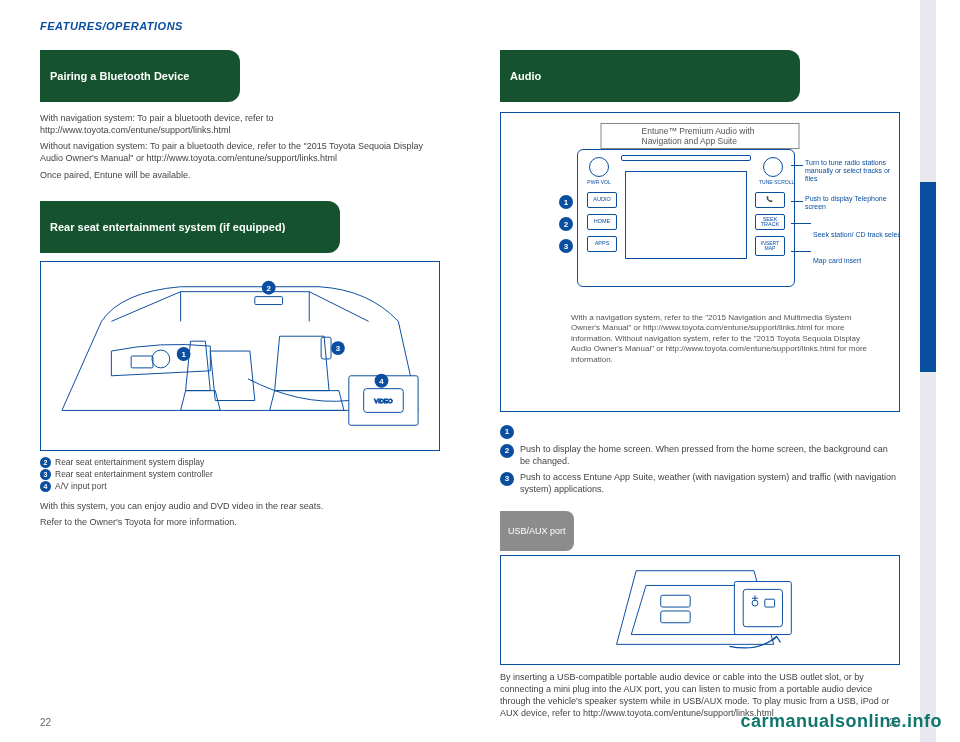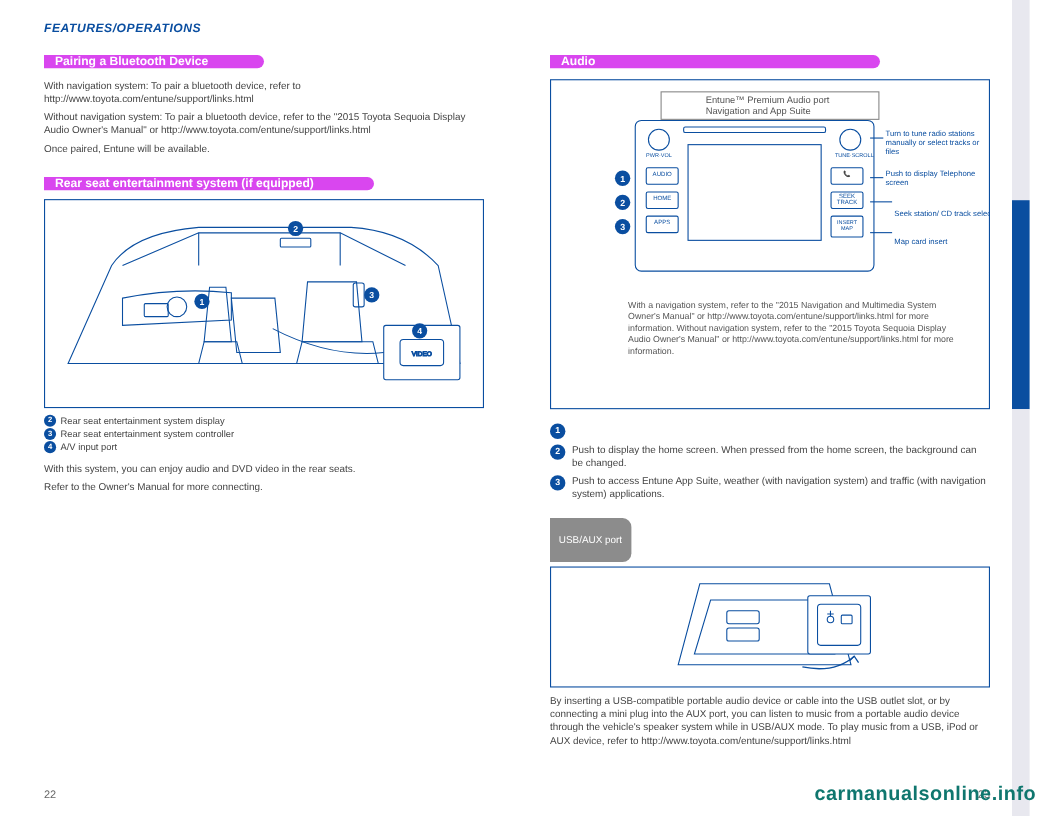--- a/index.html
+++ b/index.html
@@ -38,25 +38,25 @@
   .header {
     font-family: Arial, sans-serif;
     color: #0a4ea0;
     font-weight: bold;
     font-style: italic;
     font-size: 11px;
     letter-spacing: 0.5px;
     margin-bottom: 18px;
   }
   .section-banner {
-    background: #d946ef;
+    background: #14532d;
     color: #fff;
     font-weight: bold;
     font-size: 11px;
-    padding: 0 10px;
+    padding: 20px 10px;
     border-radius: 0 12px 12px 0;
     display: inline-block;
     margin-bottom: 6px;
     min-width: 200px;
   }
   .section-banner.full { width: 300px; }
   .body-text {
     font-size: 9px;
     color: #444;
     line-height: 1.35;
@@ -268,31 +268,31 @@
           <span class="num-badge sm">3</span>
           <span>Rear seat entertainment system controller</span>
         </div>
       <div class="legend-row">
           <span class="num-badge sm">4</span>
           <span>A/V input port</span>
         </div>
     </div>
 
     <div class="body-text" style="margin-top:8px">With this system, you can enjoy audio and DVD video in the rear seats.</div>
-    <div class="body-text">Refer to the Owner's Manual for more connecting.</div>
+    <div class="body-text">Refer to the Owner's Toyota for more information.</div>
 
     <div class="page-num left">22</div>
   </div>
 
   <div class="right-page">
     <div style="height:30px"></div>
     <div class="section-banner full">Audio</div>
 
     <div class="image-box audio-box">
-      <div class="audio-caption">Entune™ Premium Audio port Navigation and App Suite</div>
+      <div class="audio-caption">Entune™ Premium Audio with Navigation and App Suite</div>
 
       <div class="head-unit">
         <div class="hu-frame"></div>
         <div class="hu-slot"></div>
         <div class="hu-screen"></div>
         <div class="hu-knob left"></div>
         <div class="hu-knob right"></div>
         <div class="hu-knob-lbl left">PWR·VOL</div>
         <div class="hu-knob-lbl right">TUNE·SCROLL</div>
         <div class="hu-btn l1">AUDIO</div>

